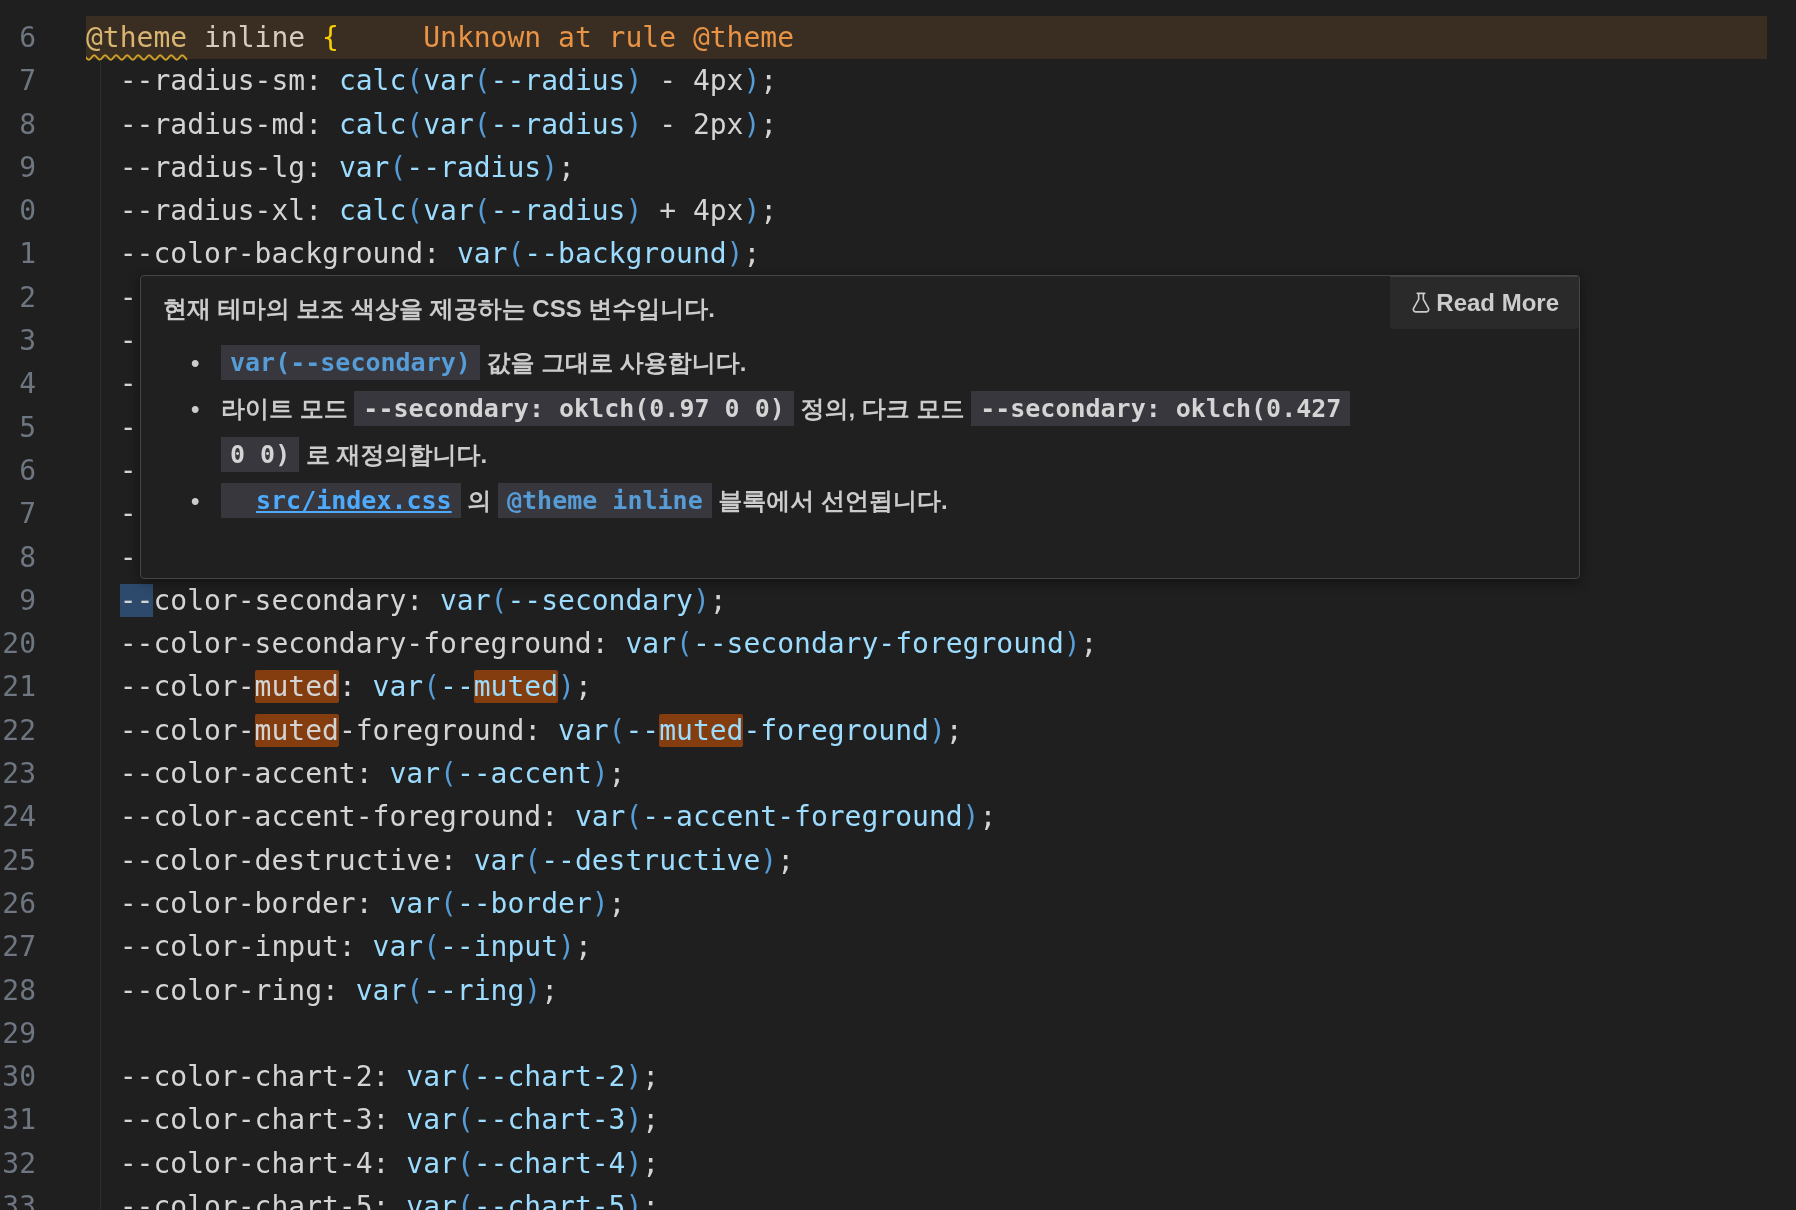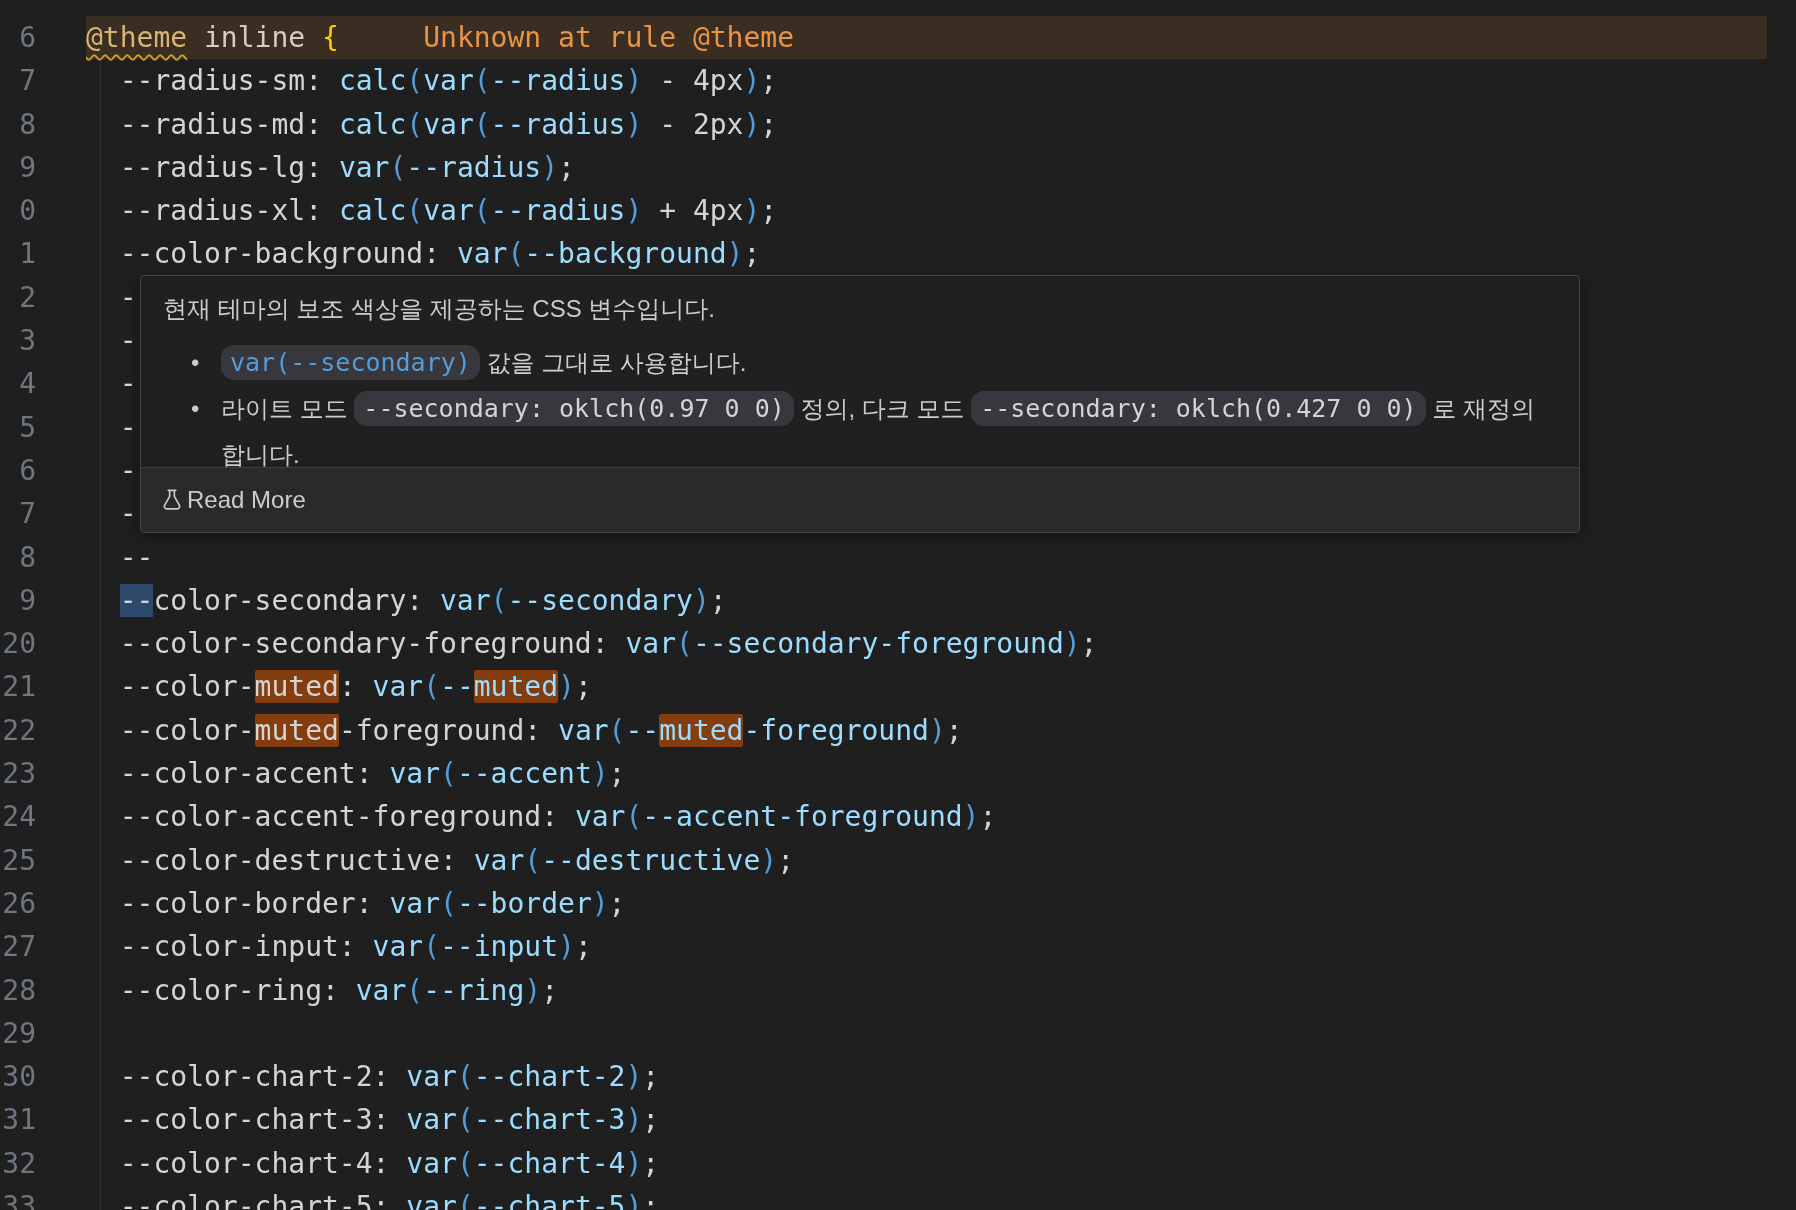--- a/index.html
+++ b/index.html
@@ -16,37 +16,37 @@
   .tok-gold{color:var(--brace,#ffd700);}
   .tok-atrule{color:var(--at-rule,#d7ba7d);text-decoration:underline wavy var(--squiggle,#c9a227);
     text-decoration-thickness:2px;text-underline-offset:7px;}
   .tok-error{color:var(--error-message,#e8944a);}
   .hl-orange{background:var(--match-highlight,rgba(234,92,0,0.5));border-radius:2px;}
   .hl-blue{background:var(--word-highlight,#2d4a6d);}
   .error-line::after{content:"";position:absolute;left:86px;width:1681px;top:0;bottom:0;
     background:var(--error-line-background,rgba(228,150,50,0.13));pointer-events:none;}
   .indent-guide{position:absolute;left:100px;top:60px;bottom:0;width:1px;background:#2e2e2e;}
 
-  .hover-tooltip{position:absolute;left:140px;top:275px;width:1440px;height:258px;
-    display:flex;flex-direction:column;box-sizing:border-box;
+  .hover-tooltip{position:absolute;left:140px;top:275px;width:1440px;height:304px;
+    display:flex;flex-direction:row;box-sizing:border-box;
     background:var(--tooltip-background,#202021);border:1px solid var(--tooltip-border,#454545);
     border-radius:4px;box-shadow:0 3px 12px rgba(0,0,0,0.45);
-    color:#cccccc;font-family:"Liberation Sans","DejaVu Sans",sans-serif;font-size:24px;z-index:10;}
+    color:#cccccc;font-family:"Liberation Sans","DejaVu Sans",sans-serif;font-size:24px;z-index:10;font-weight:bold;}
   .tooltip-body{flex:1;overflow:hidden;padding:16px 24px 8px 22px;}
   .intro{margin:0 0 14px 0;line-height:34px;}
   .bullets{margin:0;padding:0 10px 4px 58px;list-style:none;}
   .bullets li{position:relative;line-height:46px;}
   .bullets li::before{content:"\2022";position:absolute;left:-30px;color:#cccccc;}
   .chip{font-family:"DejaVu Sans Mono","Liberation Mono",monospace;font-size:25px;
-    background:var(--chip-background,#37373d);border-radius:13px;padding:3px 9px;
+    background:var(--chip-background,#37373d);border-radius:0;padding:3px 9px;
     color:#d4d4d4;box-decoration-break:clone;-webkit-box-decoration-break:clone;}
   .chip.blue{color:var(--chip-blue,#569cd6);}
   .chip.link{color:var(--link-blue,#4daafc);text-decoration:underline;cursor:pointer;padding-left:35px;}
   .read-more-bar{flex:none;display:flex;align-items:center;gap:4px;height:44px;
-    padding:10px 20px;border-top:1px solid #3f3f3f;background:var(--statusbar-background,#2a2a2b);
+    padding:4px 20px;border-top:1px solid #3f3f3f;background:var(--statusbar-background,#2a2a2b);
     border-radius:0 0 4px 4px;cursor:pointer;color:#cccccc;font-size:24px;}
   .read-more-bar .icon{display:inline-flex;align-items:center;}
 </style>
 </head>
 <body>
 
 <div class="screen">
 
   <div class="editor-lines">
       <div class="code-row error-line">

